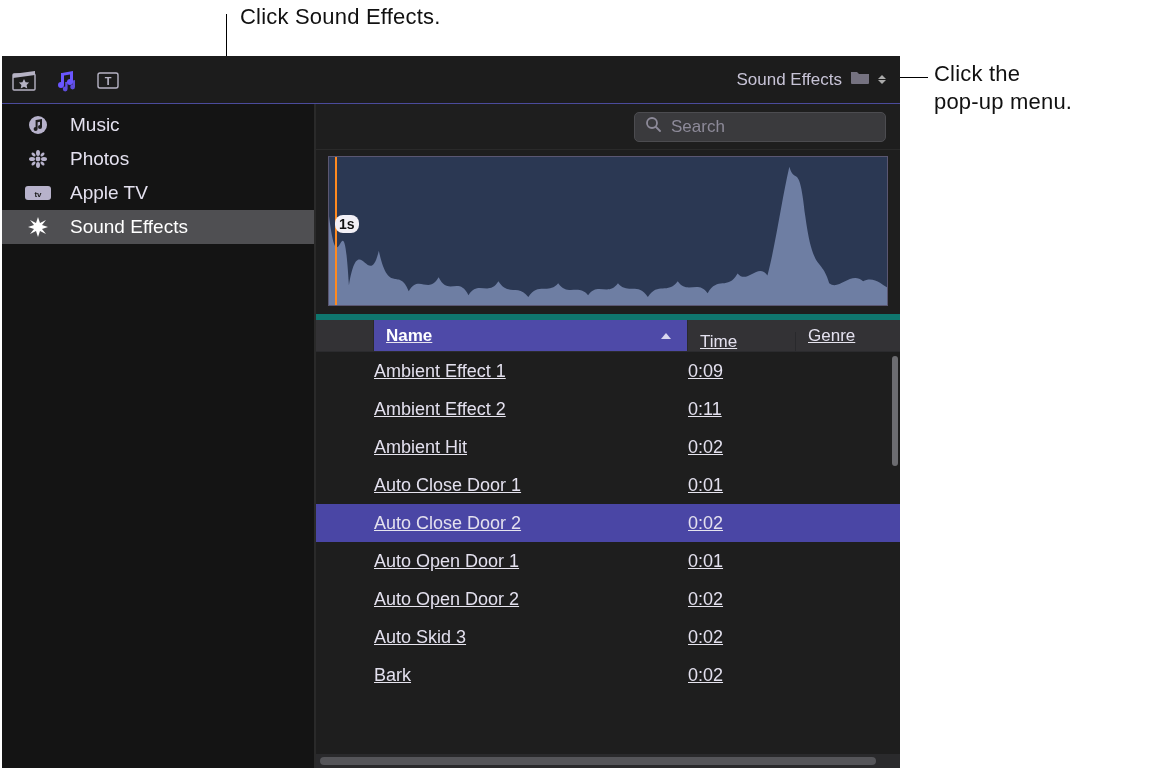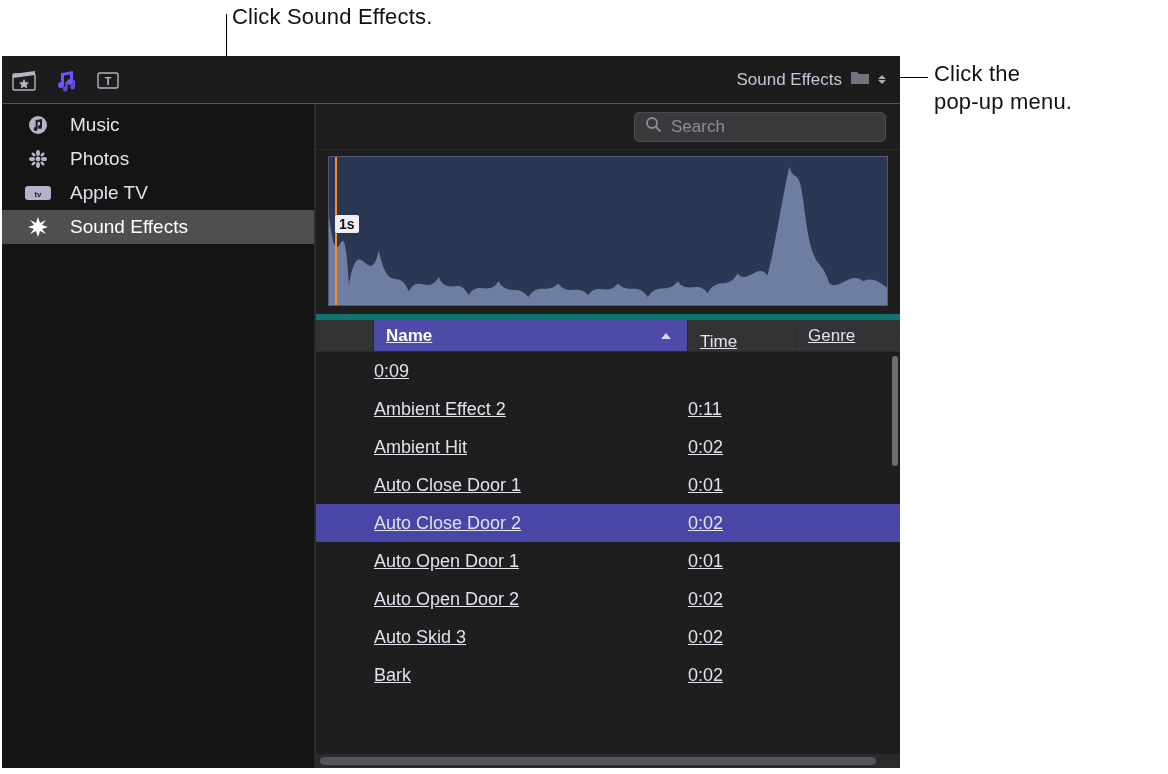--- a/index.html
+++ b/index.html
@@ -13,21 +13,21 @@
     position: relative;
   }
 
   
   .callout {
     position: absolute;
     font-size: 22px;
     color: #111;
     letter-spacing: 0.2px;
   }
-  .callout-top { top: 4px; left: 232px; text-align: center; }
+  .callout-top { top: 4px; left: 240px; text-align: center; }
   .callout-right { top: 60px; left: 934px; line-height: 1.25; }
 
   .callout-line {
     position: absolute;
     background: #000;
   }
   .callout-line-top { left: 226px; top: 14px; width: 1px; height: 211px; }
   .callout-line-right { left: 896px; top: 77px; width: 32px; height: 1px; }
 
   
@@ -176,21 +176,21 @@
   }
   .wf-time-badge {
     position: absolute;
     left: 6px;
     top: 58px;
     background: #f2f0f6;
     color: #111;
     font-size: 14px;
     font-weight: 600;
     padding: 1px 4px;
-    border-radius: 2px;
+    border-radius: 8px;
   }
   .waveform-svg {
     position: absolute;
     inset: 0;
     width: 100%;
     height: 100%;
   }
 
   
   .table {
@@ -404,20 +404,21 @@
             <span>Time</span>
           </div>
           <div class="th genre">
             <span>Genre</span>
           </div>
         </div>
 
         <div class="tbody" id="tbody">
           <div class="scrollbar-v"></div>
             <div class="row">
+              <div class="c-name">Ambient Effect 1</div>
               <div class="c-time">0:09</div>
               <div class="c-genre"></div>
             </div>
             <div class="row">
               <div class="c-name">Ambient Effect 2</div>
               <div class="c-time">0:11</div>
               <div class="c-genre"></div>
             </div>
             <div class="row">
               <div class="c-name">Ambient Hit</div>

